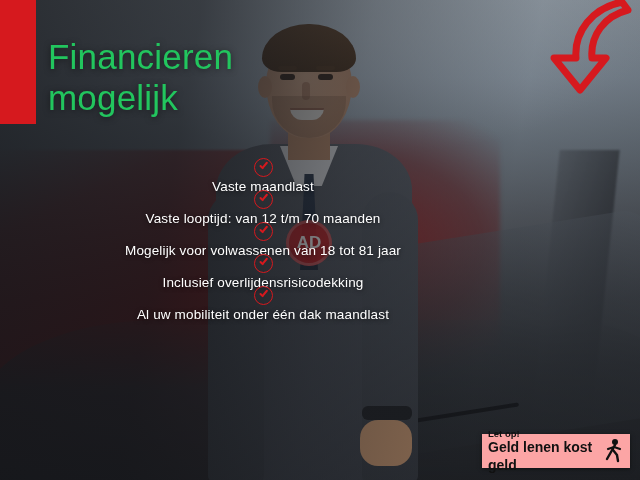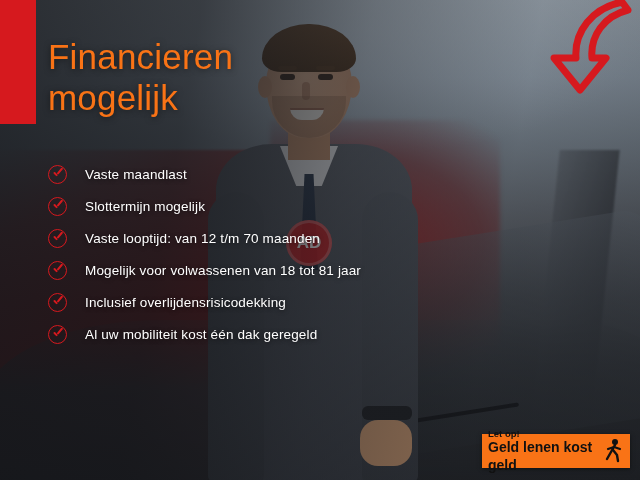--- a/index.html
+++ b/index.html
@@ -159,33 +159,33 @@
   }
   .swoosh {
     position:absolute; right:6px; top:-2px; width:120px; height:120px;
   }
 
   
   .content { position:absolute; left:0; top:0; width:640px; height:480px; }
 
   .headline {
     position:absolute; left:48px; top:36px;
-    color:#f97316;
+    color:#22c55e;
     font-size:35px;
     line-height:1.18;
     font-weight:400;
     letter-spacing:0.2px;
     text-shadow:0 1px 6px rgba(0,0,0,0.5);
   }
   .headline span { display:block; }
 
   .bullets { position:absolute; left:48px; top:158px; width:430px; }
   .bullet {
-    display:flex; align-items:center; gap:18px;
-    height:32px; margin-bottom:0px;
+    display:flex; align-items:center; gap:2px;
+    height:32px; margin-bottom:0px;flex-direction:column;
   }
   .bullet .mark {
     flex:0 0 auto; width:17px; height:17px; border-radius:50%;
     border:1.6px solid #d6191e; position:relative;
   }
   .bullet .mark:after {
     content:""; position:absolute; left:4px; top:7px;
     width:5px; height:2.2px; background:#d6191e; transform:rotate(45deg); border-radius:1px;
   }
   .bullet .mark:before {
@@ -195,21 +195,21 @@
   .bullet .txt {
     color:#ffffff; font-size:13.5px; letter-spacing:0.15px;
     text-shadow:0 1px 4px rgba(0,0,0,0.55);
     white-space:nowrap;
   }
 
   
   .disclaimer {
     position:absolute; right:10px; bottom:12px;
     width:148px; height:34px;
-    background:#f97316;
+    background:#fca5a5;
     display:flex; align-items:center;
     padding:8px 6px;
     box-sizing:border-box;
     box-shadow:0 1px 4px rgba(0,0,0,0.5);
   }
   .disclaimer .lines { flex:1 1 auto; }
   .disclaimer .l1 { font-size:9.5px; font-weight:700; color:#111; line-height:1.25; }
   .disclaimer .l2 { font-size:14px; font-weight:700; color:#111; line-height:1.25; }
   .disclaimer .walker { flex:0 0 auto; width:22px; height:26px; position:relative; }
 </style>
@@ -265,44 +265,40 @@
     </div>
 
     <div class="bullets">
 
       <div class="bullet">
         <span class="mark"></span>
         <span class="txt">Vaste maandlast</span>
       </div>
 
 
-      <div class="bullet">
-        <span class="mark"></span>
-        <span class="txt">Slottermijn mogelijk</span>
-      </div>
 
 
       <div class="bullet">
         <span class="mark"></span>
         <span class="txt">Vaste looptijd: van 12 t/m 70 maanden</span>
       </div>
 
       <div class="bullet">
         <span class="mark"></span>
         <span class="txt">Mogelijk voor volwassenen van 18 tot 81 jaar</span>
       </div>
 
       <div class="bullet">
         <span class="mark"></span>
         <span class="txt">Inclusief overlijdensrisicodekking</span>
       </div>
 
       <div class="bullet">
         <span class="mark"></span>
-        <span class="txt">Al uw mobiliteit kost één dak geregeld</span>
+        <span class="txt">Al uw mobiliteit onder één dak maandlast</span>
       </div>
 
     </div>
 
     <div class="disclaimer">
       <div class="lines">
         <div class="l1">Let op!</div>
         <div class="l2">Geld lenen kost geld</div>
       </div>
       <svg class="walker" viewBox="0 0 22 26">

